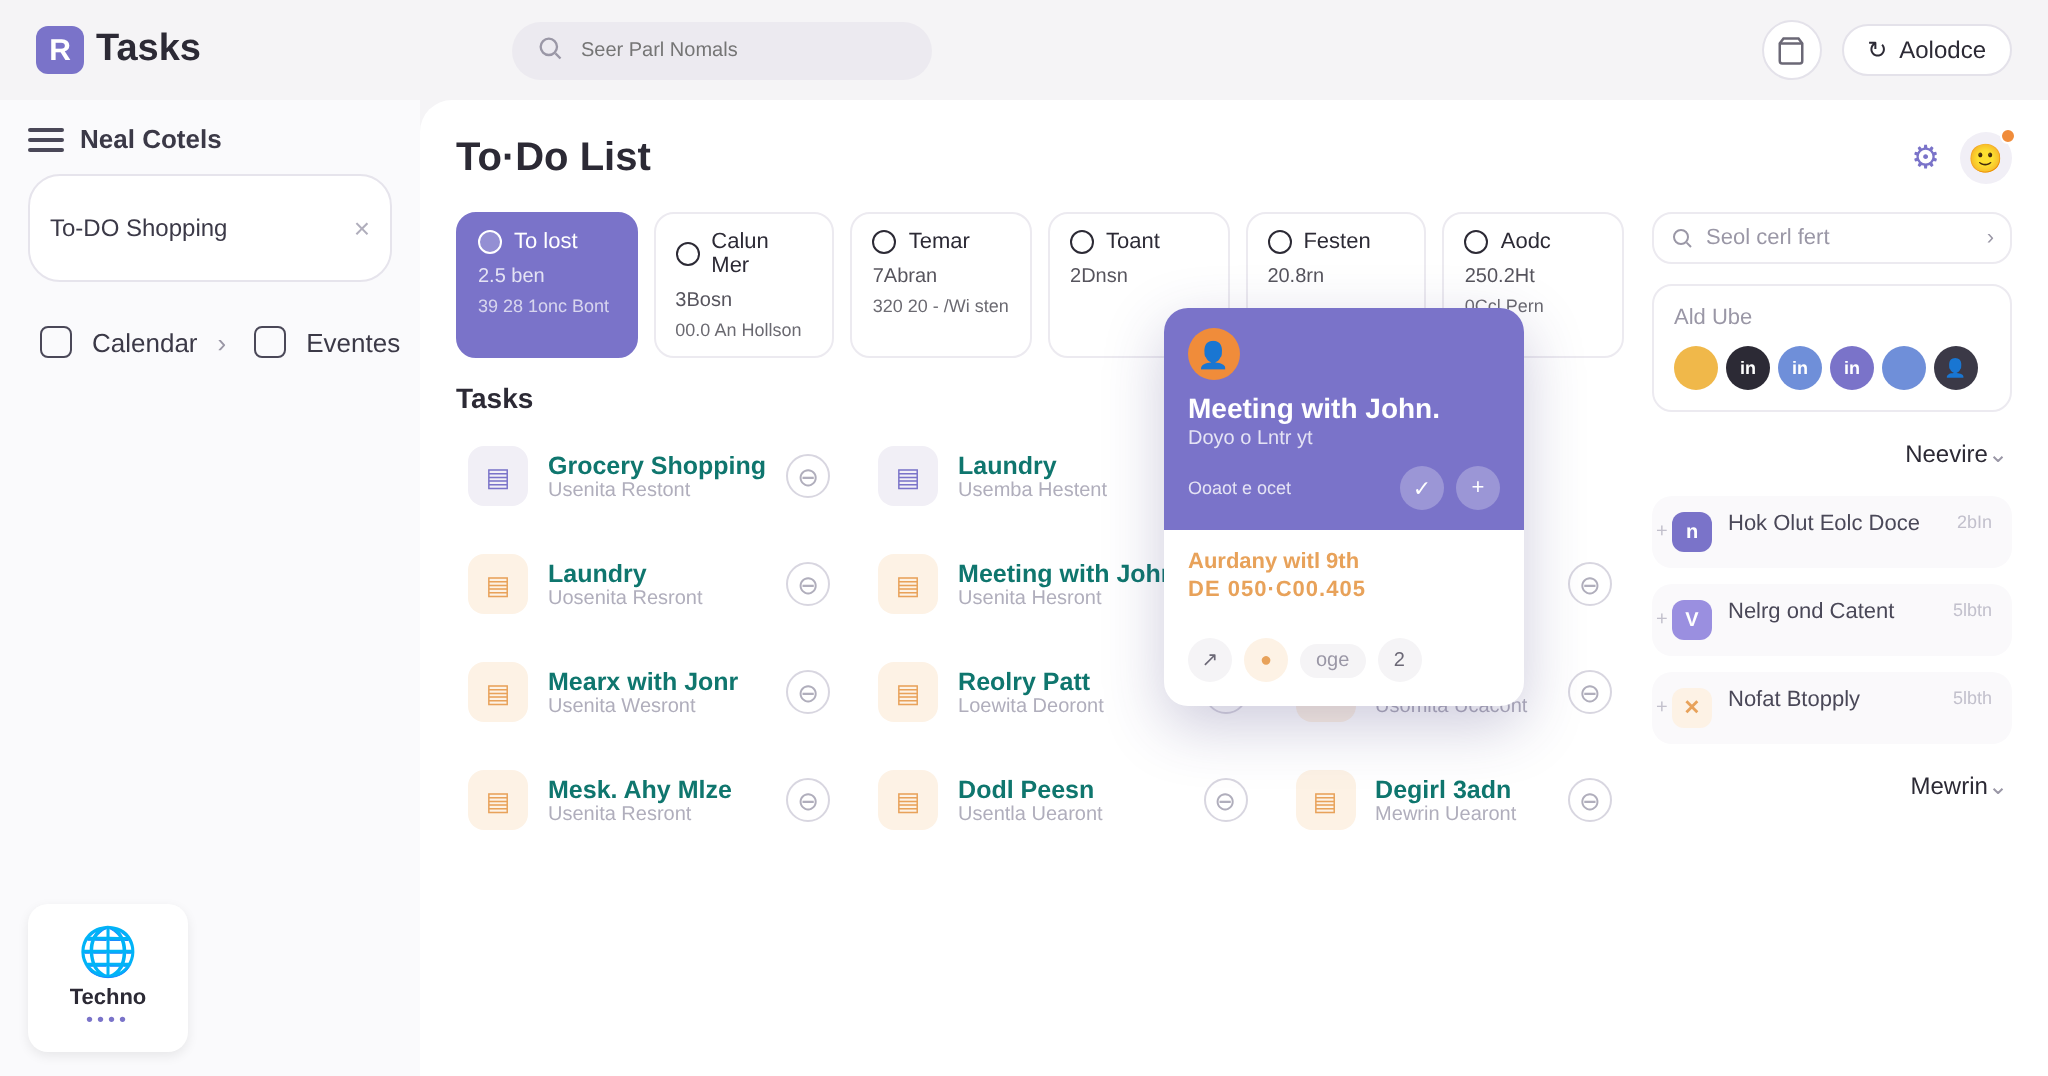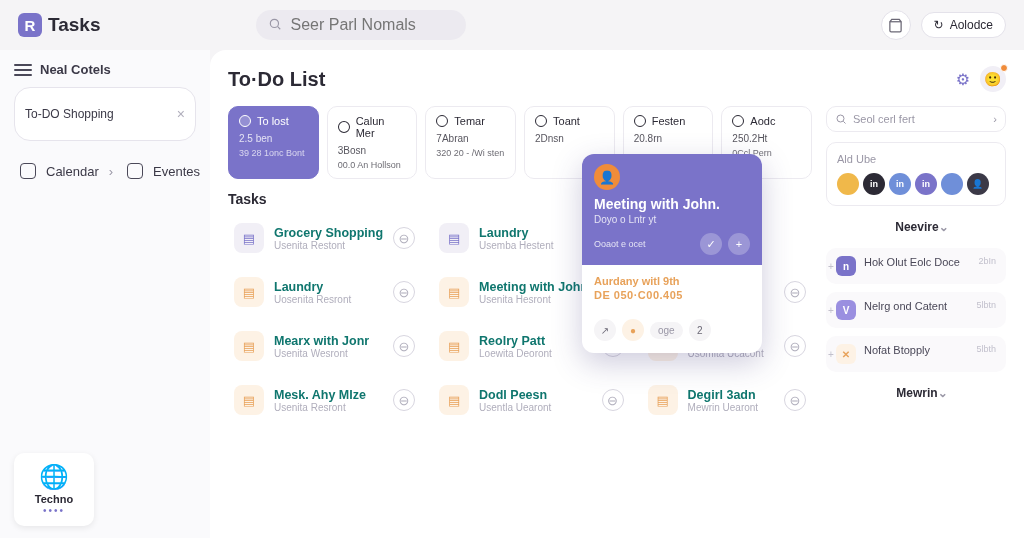--- a/index.html
+++ b/index.html
@@ -4,21 +4,21 @@
 <style>
 * { box-sizing: border-box; margin: 0; padding: 0; }
 body { font-family: -apple-system, BlinkMacSystemFont, "Segoe UI", sans-serif; background: #f5f4f6; color: #2c2a35; width: 1024px; height: 538px; overflow: hidden; font-size: 13px; }
 .app { display: flex; flex-direction: column; height: 100%; }
 
 
 .topbar { display: flex; align-items: center; padding: 10px 18px; background: #f5f4f6; gap: 16px; }
 .logo { display: flex; align-items: center; gap: 6px; font-size: 19px; font-weight: 600; }
 .logo-badge { width: 24px; height: 24px; border-radius: 6px; background: #7a73c9; color: #fff; display: flex; align-items: center; justify-content: center; font-weight: 700; font-size: 15px; }
 .search-wrap { margin-left: 140px; display: flex; align-items: center; background: #eceaf0; border-radius: 18px; padding: 6px 12px; width: 210px; color: #9a97a6; gap: 8px; }
-.search-wrap input { border: none; background: transparent; outline: none; font-size: 16px; color: #9a97a6; flex: 1; }
+.search-wrap input { border: none; background: transparent; outline: none; font-size: 10px; color: #9a97a6; flex: 1; }
 .topbar-right { margin-left: auto; display: flex; gap: 10px; align-items: center; }
 .icon-btn { width: 30px; height: 30px; border-radius: 50%; background: #fff; border: 1px solid #e4e2ea; display: flex; align-items: center; justify-content: center; color: #6b6876; cursor: pointer; }
 .pill-btn { display: flex; align-items: center; gap: 6px; background: #fff; border: 1px solid #e4e2ea; border-radius: 16px; padding: 5px 12px; font-size: 12px; cursor: pointer; }
 
 
 .body { display: flex; flex: 1; overflow: hidden; }
 
 
 .sidebar { width: 210px; padding: 12px 14px; background: #fafafc; display: flex; flex-direction: column; gap: 10px; }
 .side-head { display: flex; align-items: center; gap: 8px; font-weight: 600; color: #3b3947; }
@@ -85,21 +85,21 @@
 .foot-btn { width: 22px; height: 22px; border-radius: 50%; background: #f5f4f6; display: flex; align-items: center; justify-content: center; font-size: 10px; color: #6b6876; cursor: pointer; }
 .foot-btn.orange { background: #fdf2e5; color: #e8a25a; }
 .foot-label { font-size: 10px; color: #9a97a6; padding: 3px 8px; background: #f5f4f6; border-radius: 10px; }
 
 
 .right-search { display: flex; align-items: center; background: #fff; border: 1px solid #eceaf0; border-radius: 10px; padding: 6px 8px; font-size: 11px; color: #9a97a6; justify-content: space-between; }
 .right-card { background: #fff; border: 1px solid #eceaf0; border-radius: 10px; padding: 10px; }
 .right-label { font-size: 11px; color: #9a97a6; margin-bottom: 8px; }
 .avatars { display: flex; gap: 4px; }
 .av { width: 22px; height: 22px; border-radius: 50%; display: flex; align-items: center; justify-content: center; font-size: 9px; font-weight: 600; color: #fff; }
-.section-head { display: flex; justify-content: center; align-items: center; font-size: 12px; font-weight: 700; padding: 4px 2px; cursor: pointer; margin-left: 12px; }
+.section-head { display: flex; justify-content: flex-end; align-items: center; font-size: 12px; font-weight: 400; padding: 4px 2px; cursor: pointer; margin-left: 12px; }
 .section-head .chev { color: #9a97a6; }
 .news-item { background: #faf9fb; border-radius: 10px; padding: 8px 10px; display: flex; gap: 8px; align-items: flex-start; position: relative; }
 .news-badge { width: 20px; height: 20px; border-radius: 6px; display: flex; align-items: center; justify-content: center; font-size: 10px; font-weight: 700; color: #fff; flex-shrink: 0; }
 .news-text { font-size: 11px; color: #4a4858; flex: 1; }
 .news-time { font-size: 9px; color: #c2c0cc; position: absolute; top: 8px; right: 10px; }
 .plus-mark { position: absolute; left: 2px; top: 50%; transform: translateY(-50%); color: #c2c0cc; font-size: 10px; }
 </style>
 </head>
 <body>
 

